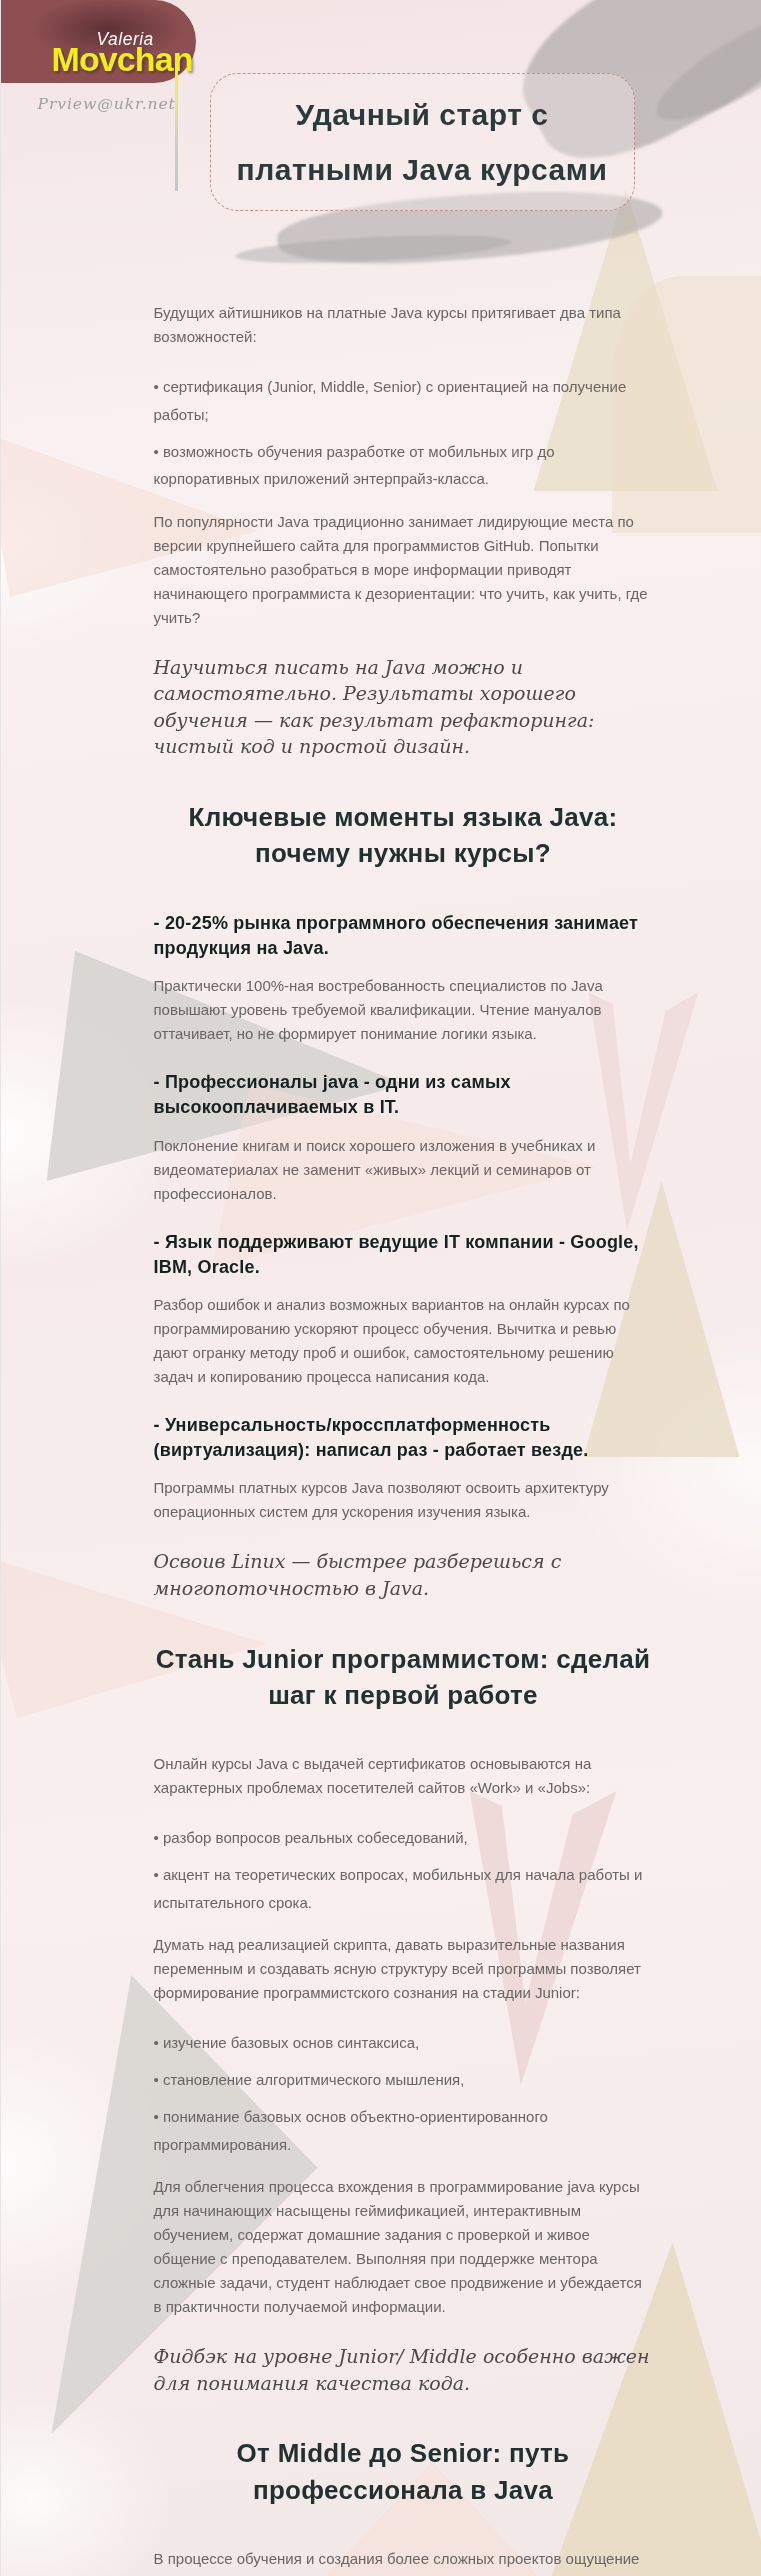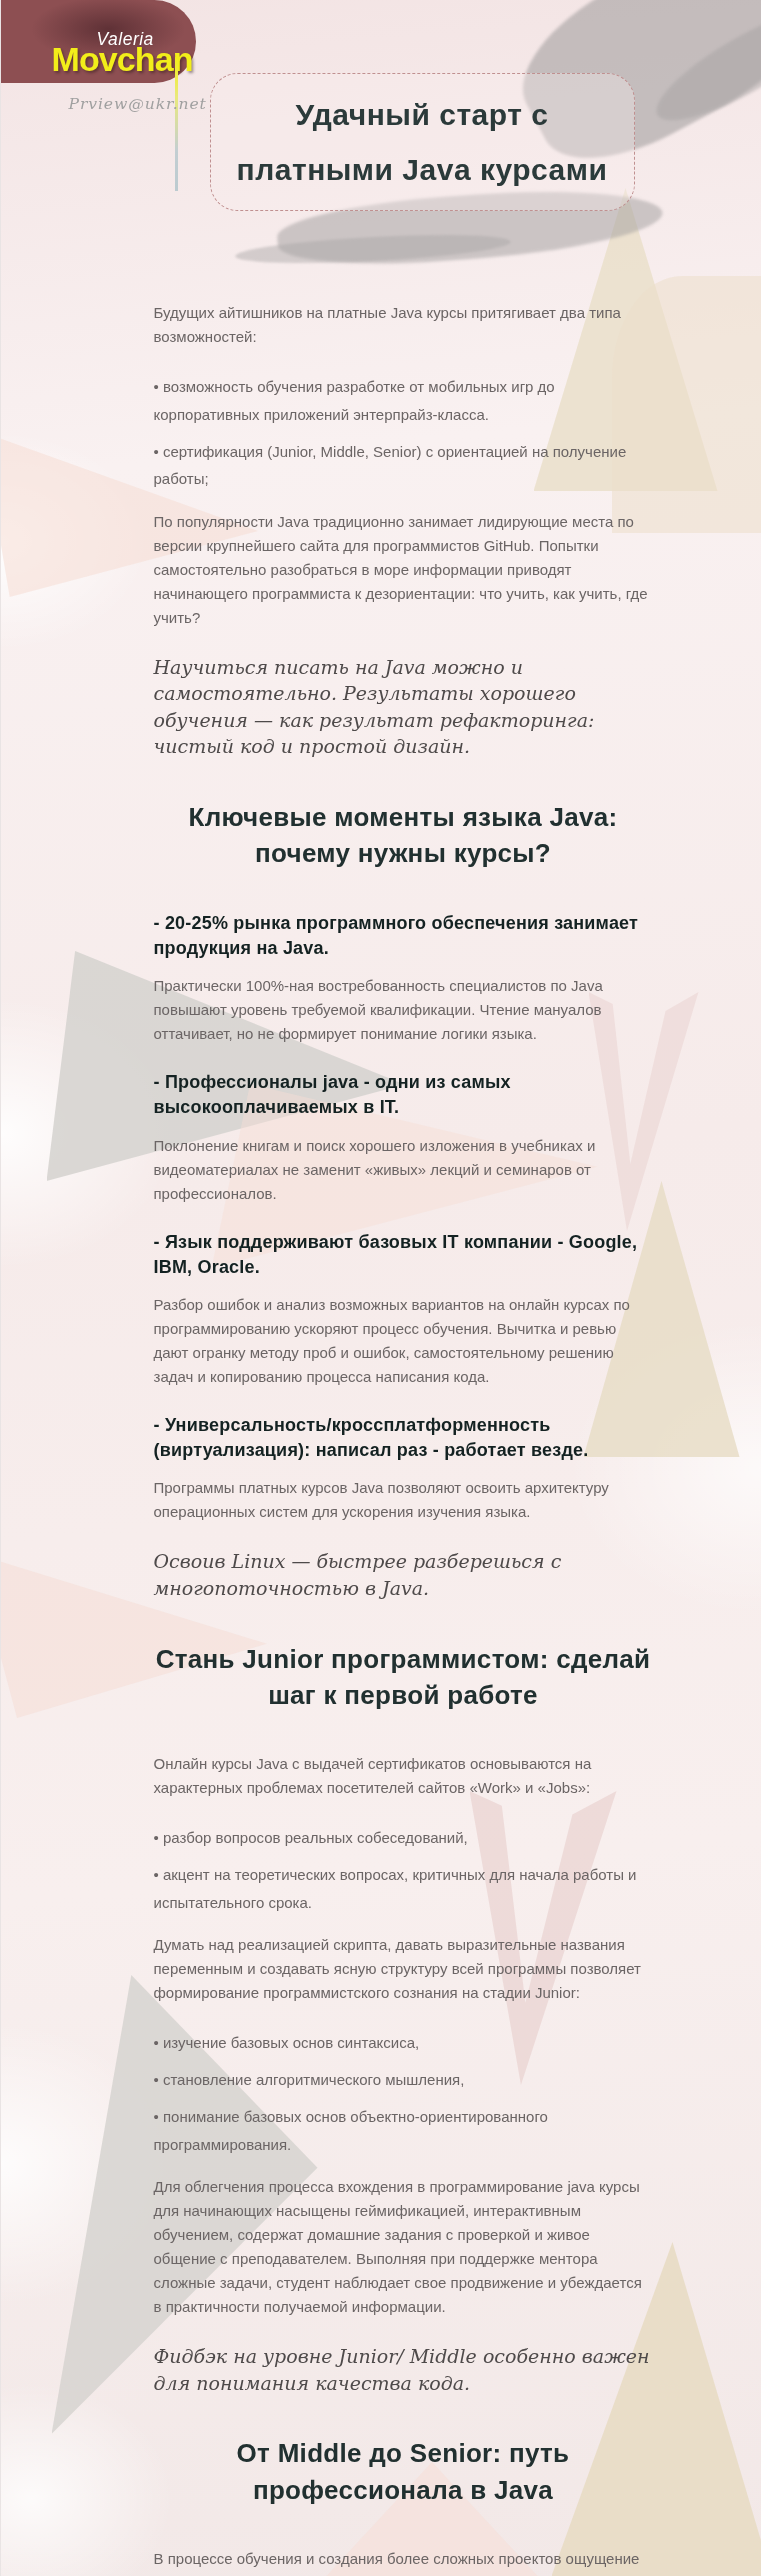--- a/index.html
+++ b/index.html
@@ -68,21 +68,21 @@
     color:#f2ee1a;font-size:34px;font-weight:bold;letter-spacing:-0.9px;
     text-shadow:1.8px 1.8px 2.8px rgba(40,20,20,.45);
   }
   .logo-line{
     position:absolute;left:174px;top:57px;width:3.7px;height:134px;
     background:linear-gradient(#f2ee1a 0%, #e9e97c 30%, #c3ced2 70%, #bccbd0 100%);
   }
   .email{
     position:absolute;left:37px;top:95px;
     font-family:"DejaVu Serif",serif;font-style:italic;
-    color:#a0a0a0;font-size:15.6px;letter-spacing:0.9px;margin-left:31px;
+    color:#a0a0a0;font-size:15.6px;letter-spacing:0.9px;
   }
   
   .title-box{
     position:absolute;left:209px;top:73px;width:423px;height:136px;
     border:1.8px dashed #c09090;border-radius:27.6px;
     display:flex;flex-direction:column;justify-content:center;align-items:center;
     background:rgba(248,238,238,.35);
     gap:12px;
   }
   .title-line{
@@ -138,47 +138,47 @@
 
   <div class="title-box">
     <div class="title-line">Удачный старт с</div>
     <div class="title-line">платными Java курсами</div>
   </div>
 
   <div class="content">
 
     <p class="body-text">Будущих айтишников на платные Java курсы притягивает два типа возможностей:</p>
     <div class="bullet-group">
+      <p class="bullet">• сертификация (Junior, Middle, Senior) с ориентацией на получение работы;</p>
       <p class="bullet">• возможность обучения разработке от мобильных игр до корпоративных приложений энтерпрайз-класса.</p>
-      <p class="bullet">• сертификация (Junior, Middle, Senior) с ориентацией на получение работы;</p>
     </div>
     <p class="body-text">По популярности Java традиционно занимает лидирующие места по версии крупнейшего сайта для программистов GitHub. Попытки самостоятельно разобраться в море информации приводят начинающего программиста к дезориентации: что учить, как учить, где учить?</p>
     <p class="quote">Научиться писать на Java можно и самостоятельно. Результаты хорошего обучения — как результат рефакторинга: чистый код и простой дизайн.</p>
 
     <p class="h2">Ключевые моменты языка Java: почему нужны курсы?</p>
 
     <p class="subhead">- 20-25% рынка программного обеспечения занимает продукция на Java.</p>
     <p class="body-text">Практически 100%-ная востребованность специалистов по Java повышают уровень требуемой квалификации. Чтение мануалов оттачивает, но не формирует понимание логики языка.</p>
 
     <p class="subhead">- Профессионалы java - одни из самых высокооплачиваемых в IT.</p>
     <p class="body-text">Поклонение книгам и поиск хорошего изложения в учебниках и видеоматериалах не заменит «живых» лекций и семинаров от профессионалов.</p>
 
-    <p class="subhead">- Язык поддерживают базовых IT компании - Google, IBM, Oracle.</p>
+    <p class="subhead">- Язык поддерживают ведущие IT компании - Google, IBM, Oracle.</p>
     <p class="body-text">Разбор ошибок и анализ возможных вариантов на онлайн курсах по программированию ускоряют процесс обучения. Вычитка и ревью дают огранку методу проб и ошибок, самостоятельному решению задач и копированию процесса написания кода.</p>
 
     <p class="subhead">- Универсальность/кроссплатформенность (виртуализация): написал раз - работает везде.</p>
     <p class="body-text">Программы платных курсов Java позволяют освоить архитектуру операционных систем для ускорения изучения языка.</p>
     <p class="quote">Освоив Linux — быстрее разберешься с многопоточностью в Java.</p>
 
     <p class="h2">Стань Junior программистом: сделай шаг к первой работе</p>
 
     <p class="body-text">Онлайн курсы Java с выдачей сертификатов основываются на характерных проблемах посетителей сайтов «Work» и «Jobs»:</p>
     <div class="bullet-group">
       <p class="bullet">• разбор вопросов реальных собеседований,</p>
-      <p class="bullet">• акцент на теоретических вопросах, критичных для начала работы и испытательного срока.</p>
+      <p class="bullet">• акцент на теоретических вопросах, мобильных для начала работы и испытательного срока.</p>
     </div>
     <p class="body-text">Думать над реализацией скрипта, давать выразительные названия переменным и создавать ясную структуру всей программы позволяет формирование программистского сознания на стадии Junior:</p>
     <div class="bullet-group">
       <p class="bullet">• изучение базовых основ синтаксиса,</p>
       <p class="bullet">• становление алгоритмического мышления,</p>
       <p class="bullet">• понимание базовых основ объектно-ориентированного программирования.</p>
     </div>
     <p class="body-text">Для облегчения процесса вхождения в программирование java курсы для начинающих насыщены геймификацией, интерактивным обучением, содержат домашние задания с проверкой и живое общение с преподавателем. Выполняя при поддержке ментора сложные задачи, студент наблюдает свое продвижение и убеждается в практичности получаемой информации.</p>
     <p class="quote">Фидбэк на уровне Junior/ Middle особенно важен для понимания качества кода.</p>
 

